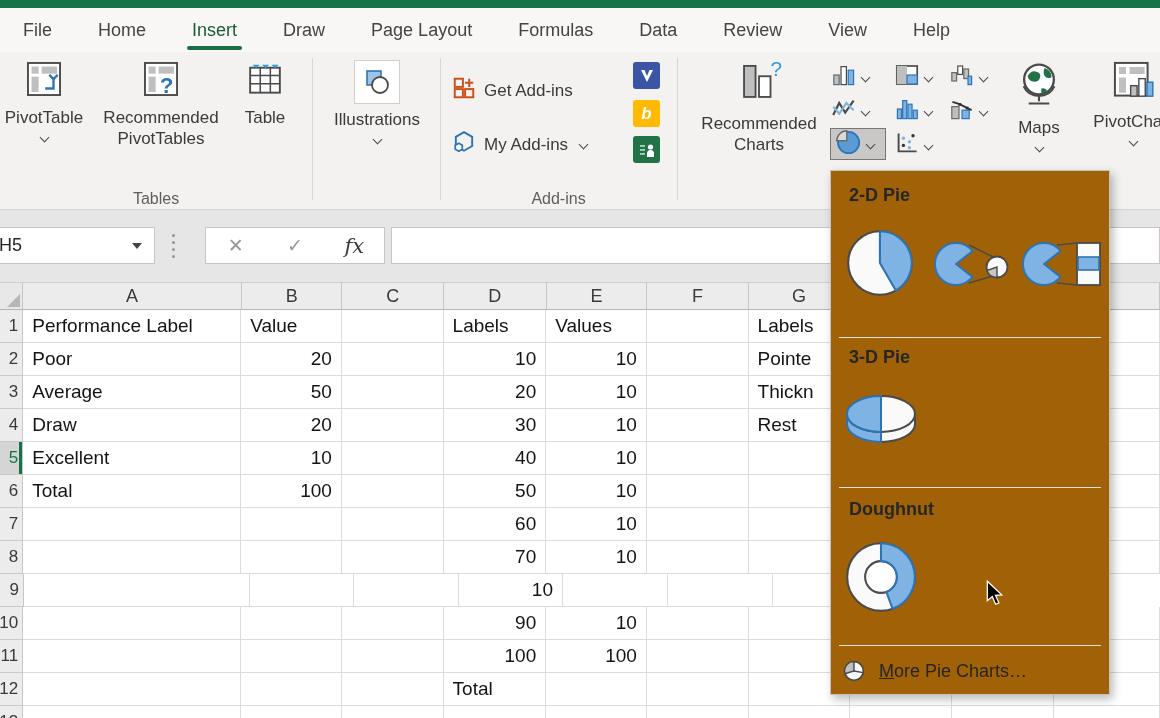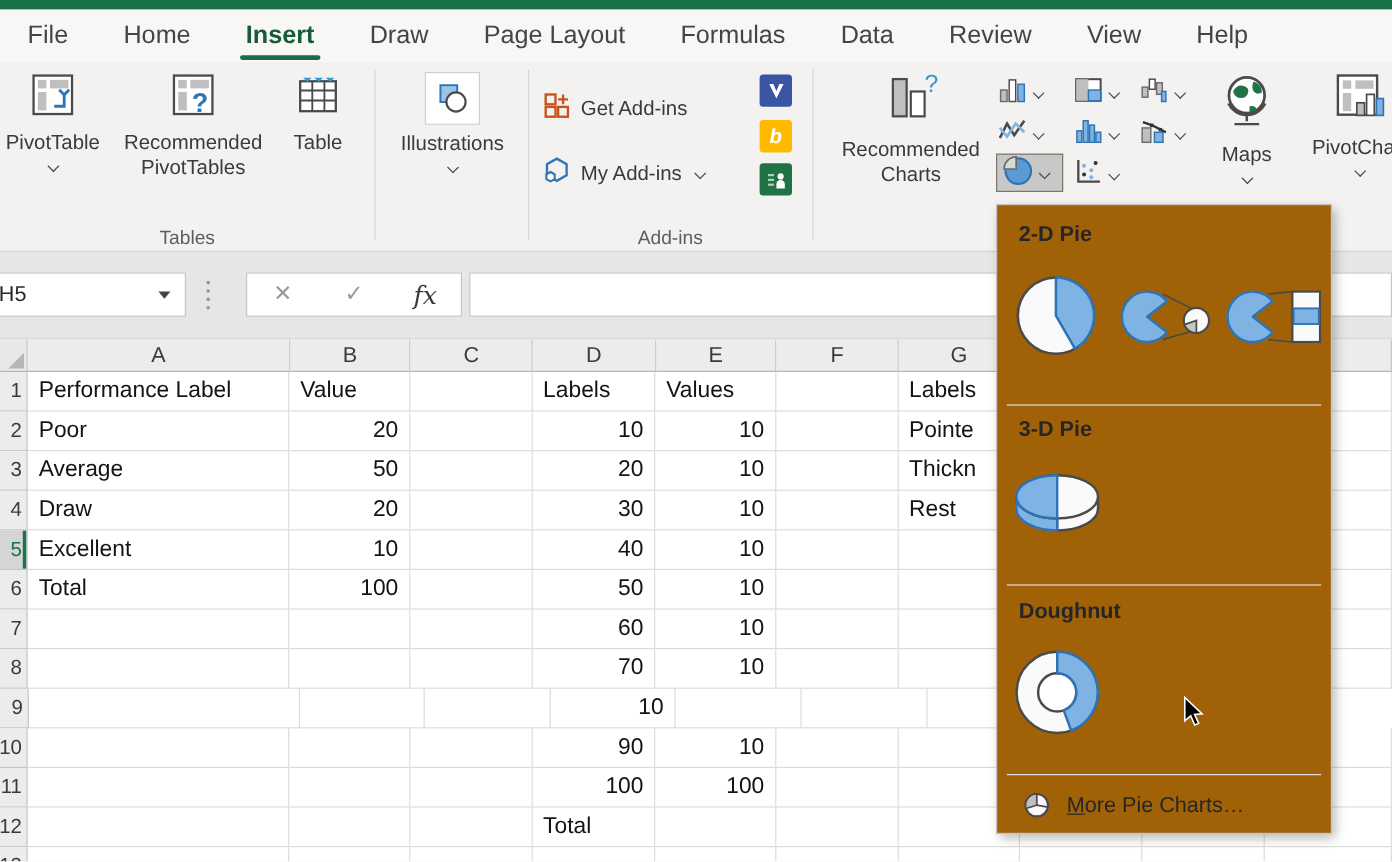--- a/index.html
+++ b/index.html
@@ -8,22 +8,22 @@
   .abs { position:absolute; }
   #app { position:relative; width:1160px; height:718px; background:#F3F2F1; }
 
   
   #topstrip { left:0; top:0; width:1160px; height:8px; background:#157347; }
 
   
   #tabbar { left:0; top:8px; width:1160px; height:44px; background:#F8F7F6;
     display:flex; align-items:center; }
   .tab { padding:0 23px; height:44px; display:flex; align-items:center;
-    font-size:21px; color:#444; position:relative; cursor:default; }
-  .tab.active { font-weight:bold; color:#185C37; }
+    font-size:18px; color:#444; position:relative; cursor:default; }
+  .tab.active { font-weight:normal; color:#185C37; }
   .tab.active .tab-underline { position:absolute; left:18px; right:18px; bottom:2px;
     height:4px; background:#1B6E44; border-radius:2px; }
 
   
   #ribbon { left:0; top:52px; width:1160px; height:158px; background:#F3F2F1;
     border-bottom:1px solid #D5D3D1; }
   .vsep { position:absolute; top:6px; height:142px; width:1px; background:#D8D6D4; }
   .big-btn { position:absolute; top:8px; display:flex; flex-direction:column;
     align-items:center; cursor:default; }
   .big-btn .lbl { font-size:17px; color:#3B3A39; line-height:21px; text-align:center; margin-top:5px; }
@@ -78,21 +78,21 @@
   .cell.num { justify-content:flex-end; }
 
   
   #piemenu { left:830px; top:170px; width:280px; height:525px; background:#a16207;
     border:1px solid #C6C4C2; box-shadow:3px 4px 9px rgba(0,0,0,.28); z-index:50; }
   .menu-title { position:absolute; left:18px; font-size:18px; font-weight:bold; color:#262626; }
   .menu-div { position:absolute; left:8px; right:8px; height:1px; background:#E1DFDD; }
   .menu-item { position:absolute; width:88px; height:96px; display:flex;
     align-items:center; justify-content:center; }
   #menu-footer { position:absolute; left:0; right:0; top:476px; height:48px;
-    display:flex; align-items:center; padding-left:22px; gap:14px;
+    display:flex; align-items:center; padding-left:12px; gap:14px;
     font-size:18px; color:#262626; }
   #menu-footer .u { text-decoration:underline; }
 
   #cursor { left:984px; top:580px; z-index:60; }
 </style>
 </head>
 <body>
 
 <div id="app">
 

